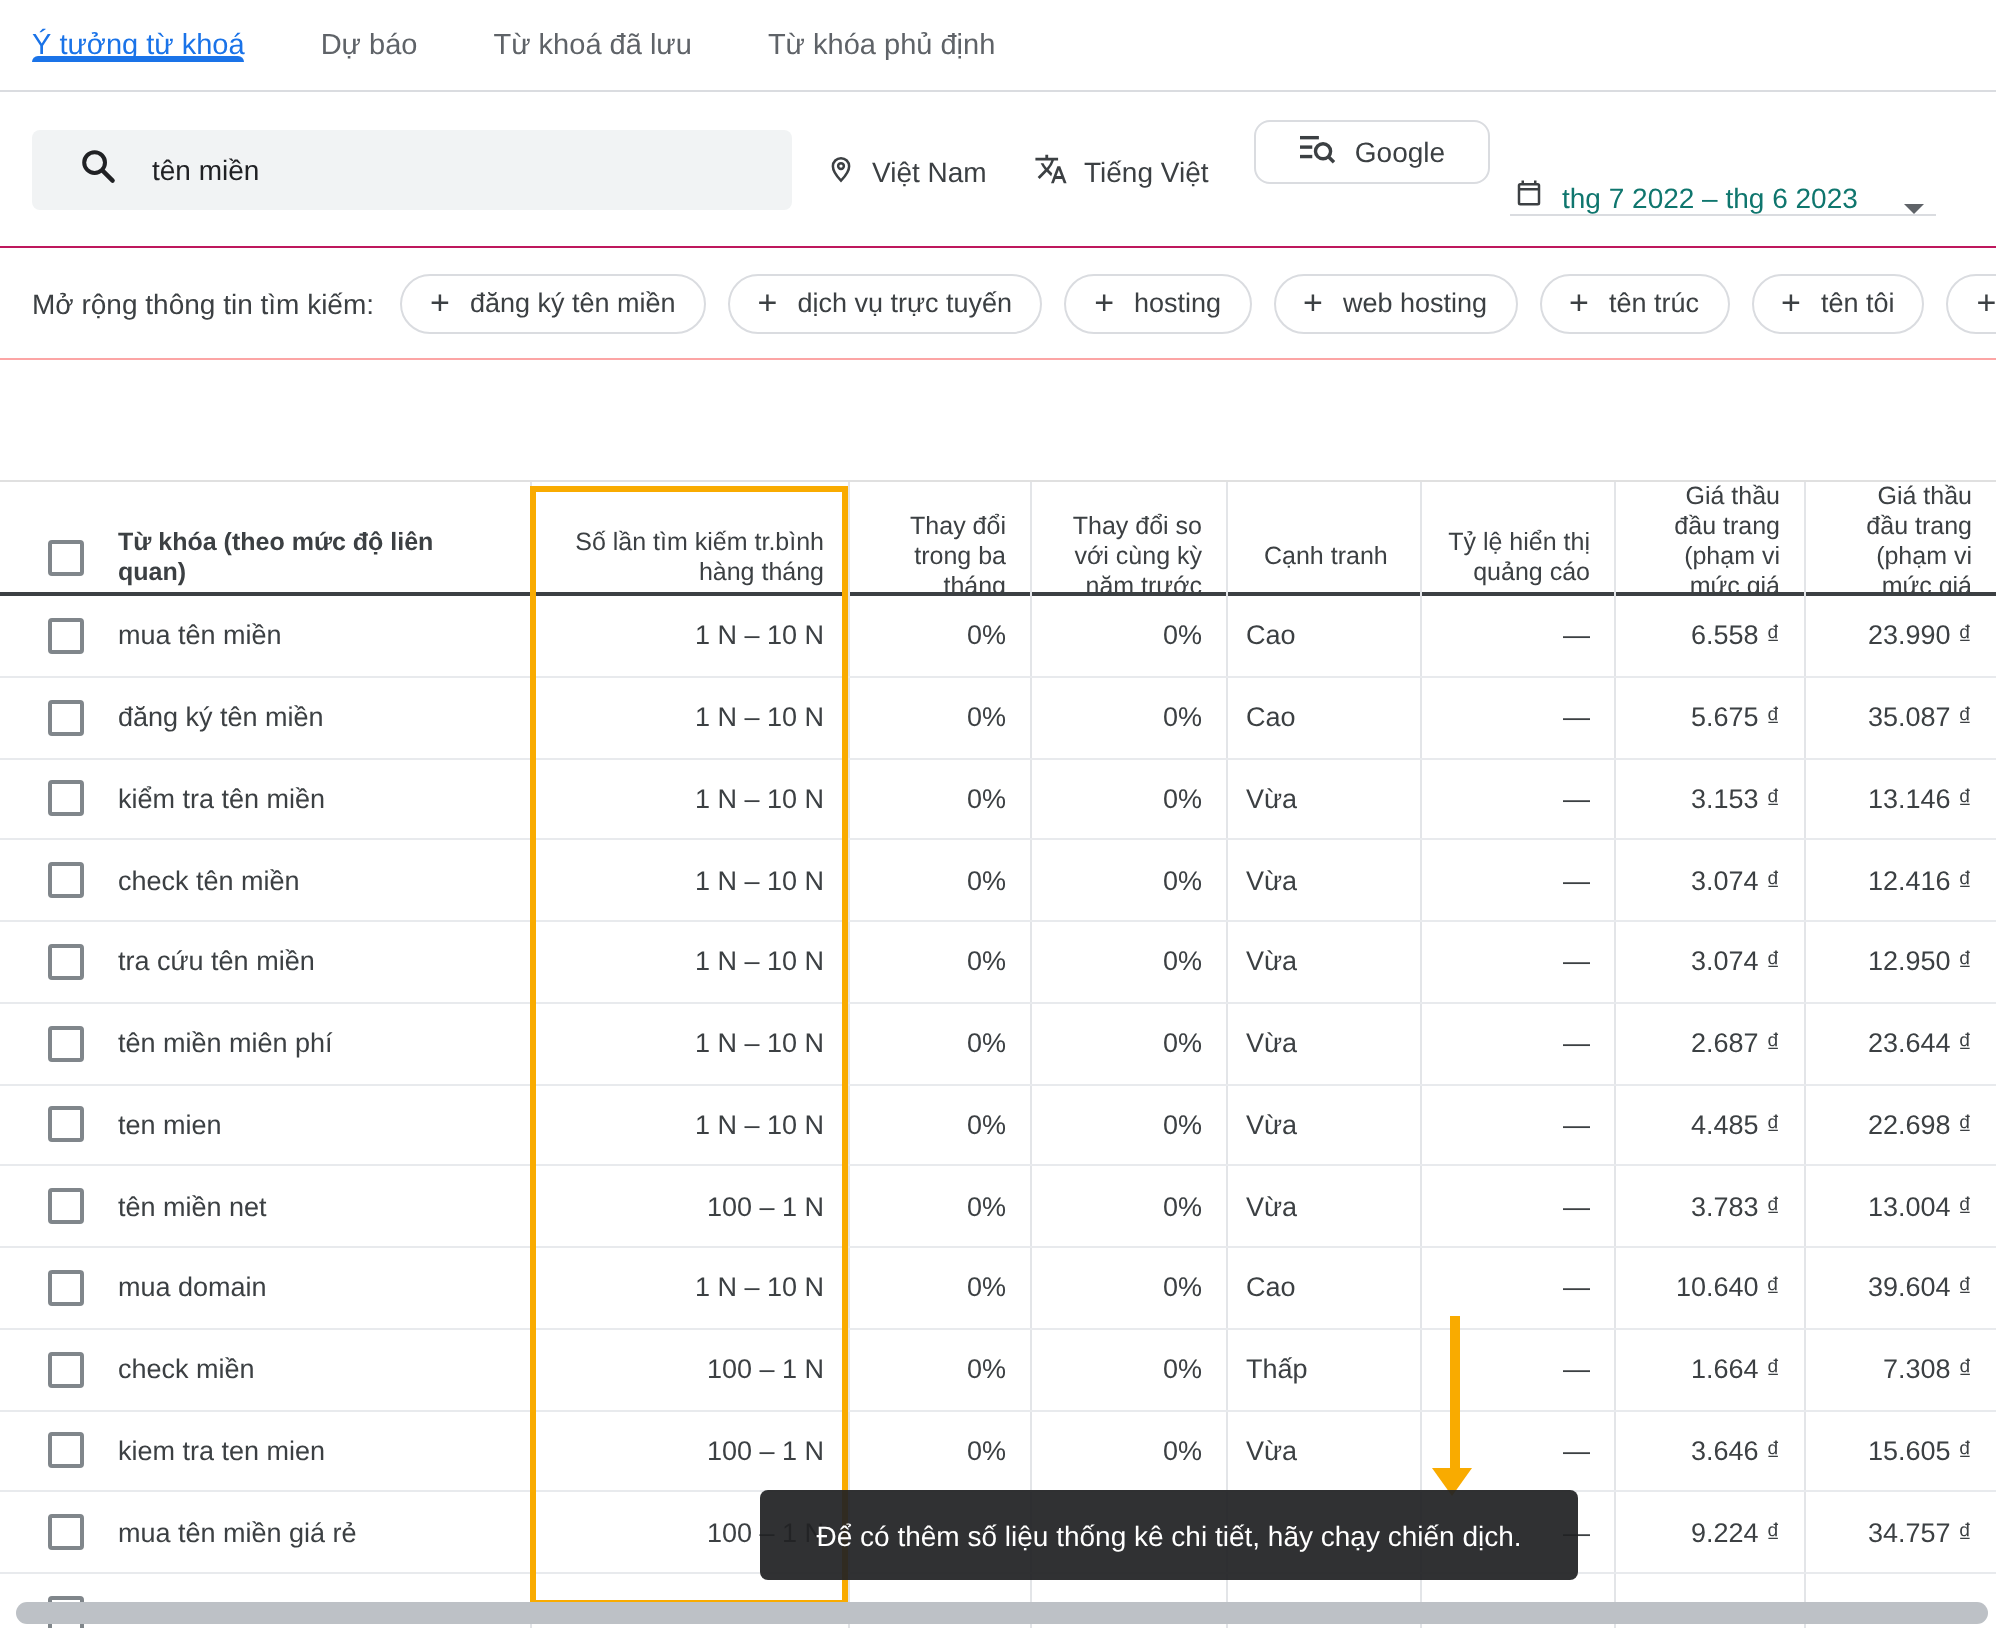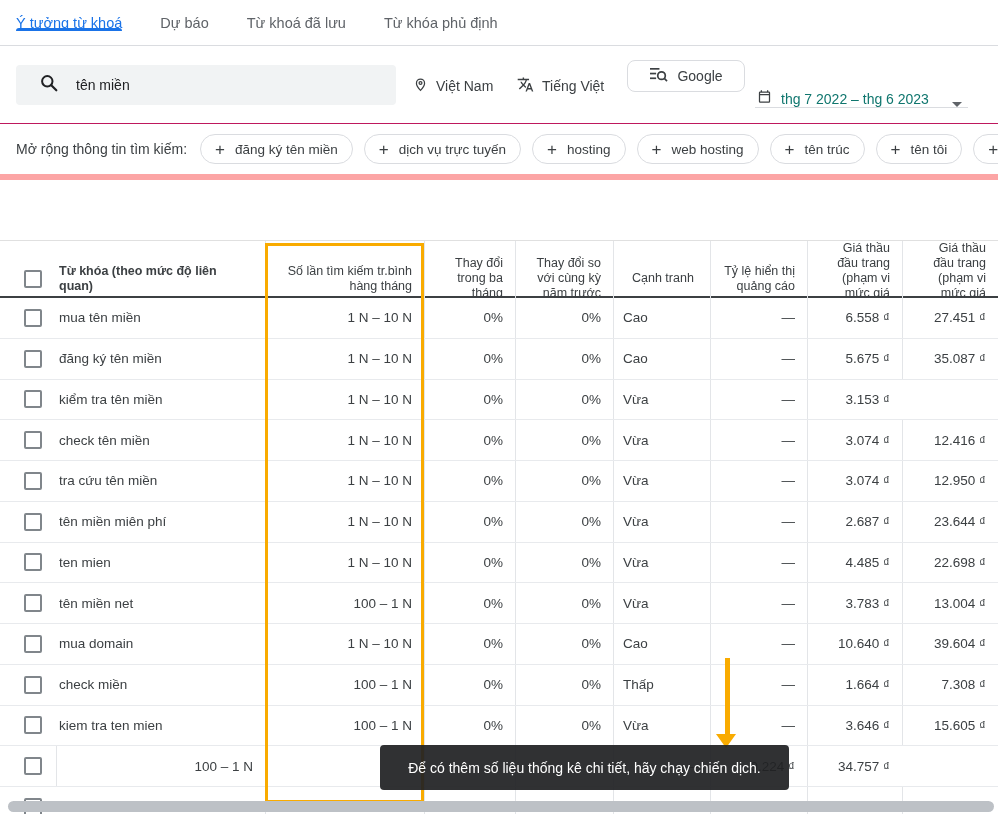--- a/index.html
+++ b/index.html
@@ -20,21 +20,21 @@
   .search-box input{border:none;background:transparent;outline:none;font-family:inherit;font-size:14px;color:#202124;width:270px;}
   .meta-item{position:absolute;top:30px;height:20px;display:flex;align-items:center;gap:8px;font-size:14px;color:#3c4043;cursor:pointer;white-space:nowrap;}
   .loc{left:413px;} .lang{left:517px;}
   .net-btn{position:absolute;left:627px;top:14px;width:118px;height:32px;border:1px solid #dadce0;border-radius:8px;
            display:flex;align-items:center;justify-content:center;gap:9px;font-size:14px;color:#3c4043;cursor:pointer;box-sizing:border-box;background:#fff;}
   .daterange{position:absolute;left:755px;top:28px;height:33px;display:flex;align-items:flex-end;gap:9px;
              border-bottom:1px solid #dadce0;padding:0 6px 0 2px;font-size:14px;color:#0f766e;cursor:pointer;}
   .caret{width:0;height:0;border-left:5px solid transparent;border-right:5px solid transparent;border-top:5px solid #5f6368;margin-left:14px;}
 
   
-  .broaden{position:absolute;left:0;top:124px;width:100%;height:56px;border-bottom:6px solid #fca5a5;box-sizing:border-box;
+  .broaden{position:absolute;left:0;top:124px;width:100%;height:56px;border-bottom:1px solid #fca5a5;box-sizing:border-box;
            display:flex;align-items:center;padding-left:16px;gap:11px;background:#fff;}
   .broaden-label{font-size:14px;color:#3c4043;margin-right:2px;white-space:nowrap;}
   .chip{height:30px;border:1px solid #dadce0;border-radius:16px;background:#fff;display:flex;align-items:center;gap:10px;
         padding:0 14px;font-size:13.5px;font-weight:500;color:#3c4043;cursor:pointer;white-space:nowrap;box-sizing:border-box;}
   .chip .plus{font-size:17px;font-weight:400;color:#3c4043;line-height:1;}
 
   
   .filterbar{position:absolute;left:0;top:180px;width:100%;height:60px;background:#fff;}
   .funnel{position:absolute;left:36px;top:200px;cursor:pointer;}
   .badge{position:absolute;left:52px;top:191px;width:16px;height:16px;border-radius:50%;background:#1a73e8;color:#fff;
@@ -232,21 +232,21 @@
         <div class="td c-check">
           <span class="cb"></span>
         </div>
         <div class="td kw">mua tên miền</div>
         <div class="td r vline">1 N – 10 N</div>
         <div class="td r vline">0%</div>
         <div class="td r vline">0%</div>
         <div class="td comp vline">Cao</div>
         <div class="td r vline">—</div>
         <div class="td r vline">6.558 ₫</div>
-        <div class="td r vline">27.451 ₫</div>
+        <div class="td r vline">23.990 ₫</div>
       </div>
       <div class="row grid-cols">
         <div class="td c-check">
           <span class="cb"></span>
         </div>
         <div class="td kw">đăng ký tên miền</div>
         <div class="td r vline">1 N – 10 N</div>
         <div class="td r vline">0%</div>
         <div class="td r vline">0%</div>
         <div class="td comp vline">Cao</div>
@@ -258,20 +258,21 @@
         <div class="td c-check">
           <span class="cb"></span>
         </div>
         <div class="td kw">kiểm tra tên miền</div>
         <div class="td r vline">1 N – 10 N</div>
         <div class="td r vline">0%</div>
         <div class="td r vline">0%</div>
         <div class="td comp vline">Vừa</div>
         <div class="td r vline">—</div>
         <div class="td r vline">3.153 ₫</div>
+        <div class="td r vline">13.146 ₫</div>
       </div>
       <div class="row grid-cols">
         <div class="td c-check">
           <span class="cb"></span>
         </div>
         <div class="td kw">check tên miền</div>
         <div class="td r vline">1 N – 10 N</div>
         <div class="td r vline">0%</div>
         <div class="td r vline">0%</div>
         <div class="td comp vline">Vừa</div>
@@ -367,20 +368,21 @@
         <div class="td r vline">0%</div>
         <div class="td comp vline">Vừa</div>
         <div class="td r vline">—</div>
         <div class="td r vline">3.646 ₫</div>
         <div class="td r vline">15.605 ₫</div>
       </div>
       <div class="row grid-cols">
         <div class="td c-check">
           <span class="cb"></span>
         </div>
+        <div class="td kw">mua tên miền giá rẻ</div>
         <div class="td r vline">100 – 1 N</div>
         <div class="td r vline"></div>
         <div class="td r vline"></div>
         <div class="td comp vline"></div>
         <div class="td r vline">—</div>
         <div class="td r vline">9.224 ₫</div>
         <div class="td r vline">34.757 ₫</div>
       </div>
       <div class="row grid-cols">
         <div class="td c-check">

